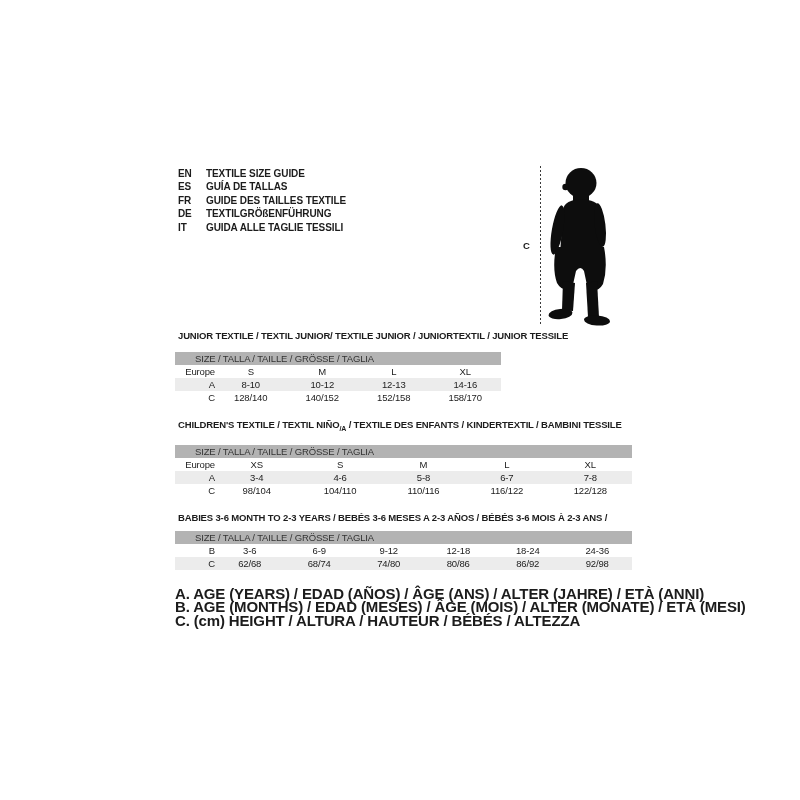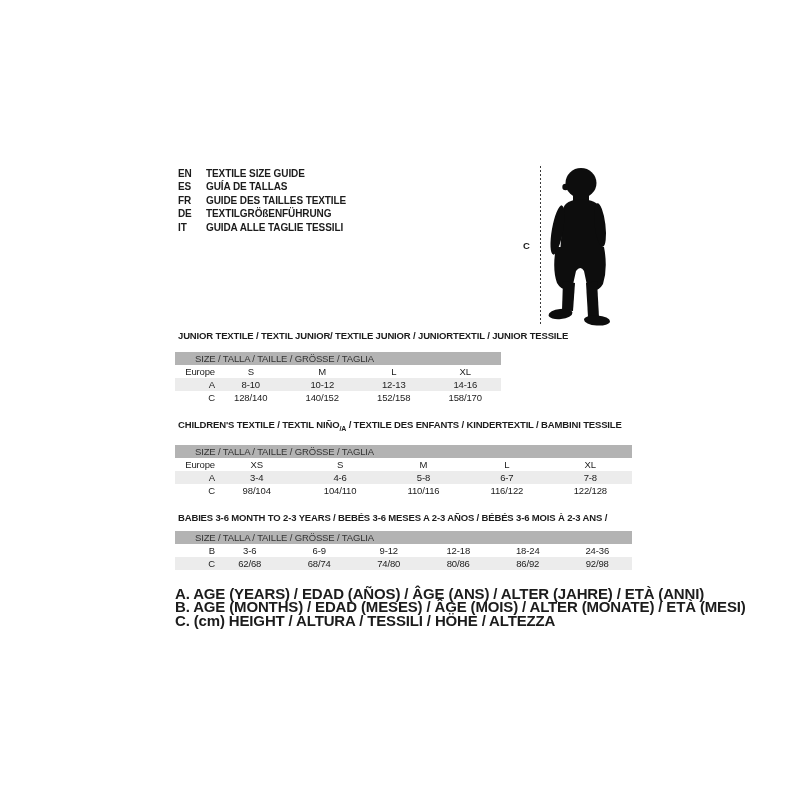--- a/index.html
+++ b/index.html
@@ -197,17 +197,17 @@
             <td>86/92</td>
             <td>92/98</td>
           </tr>
         </tbody>
       </table>
     </div>
 
     <div class="notes">
       <div class="note-line">A. AGE (YEARS) / EDAD (AÑOS) / ÂGE (ANS) / ALTER (JAHRE) / ETÀ (ANNI)</div>
       <div class="note-line">B. AGE (MONTHS) / EDAD (MESES) / ÂGE (MOIS) / ALTER (MONATE) / ETÀ (MESI)</div>
-      <div class="note-line">C. (cm) HEIGHT / ALTURA / TESSILI / HÖHE / ALTEZZA</div>
+      <div class="note-line">C. (cm) HEIGHT / ALTURA / HAUTEUR / BÉBÉS / ALTEZZA</div>
     </div>
 
   </div>
 </div>
 
 </body></html>

